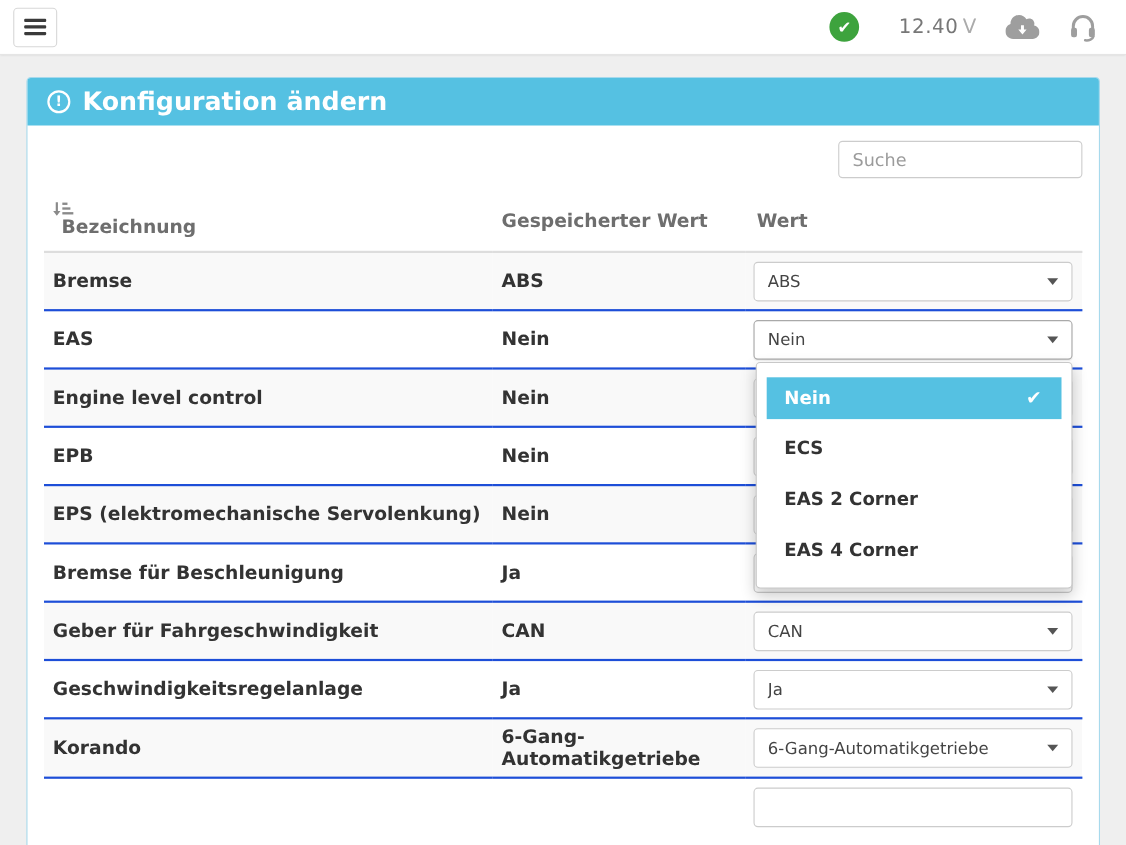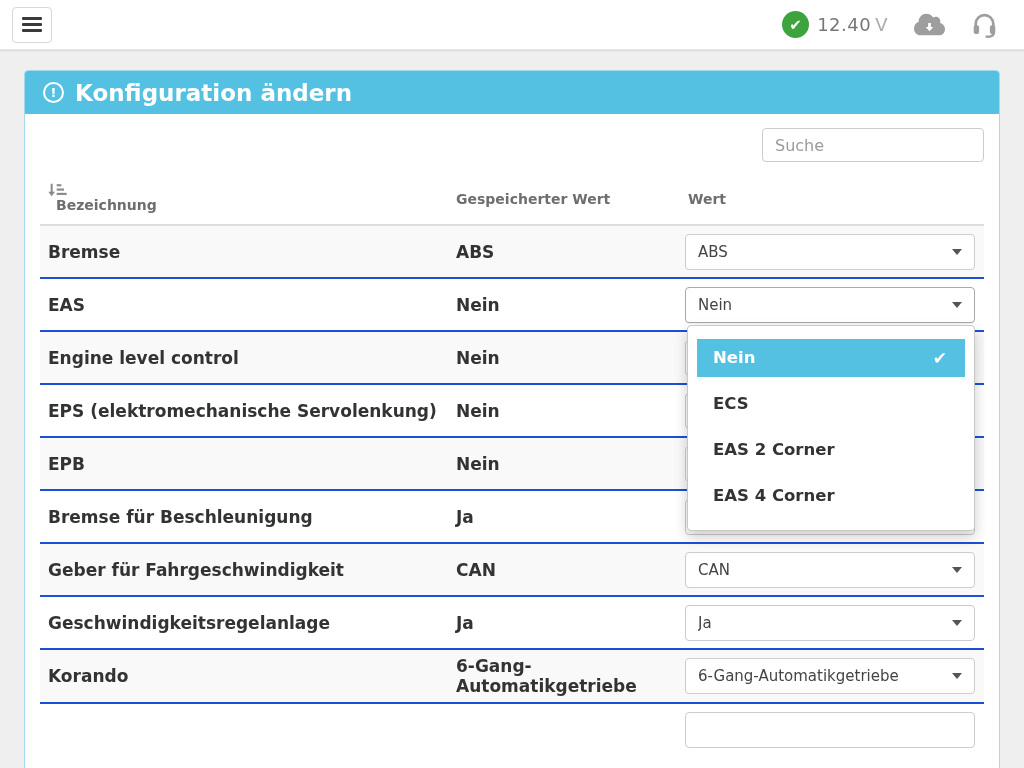--- a/index.html
+++ b/index.html
@@ -11,21 +11,21 @@
             box-shadow:0 1px 2px rgba(0,0,0,.10); border-bottom:1px solid #e5e5e5;
             display:flex; align-items:center; z-index:50; }
   .menu-btn { margin-left:12px; width:40px; height:36px; background:#fff; border:1px solid #d8d8d8;
               border-radius:4px; display:flex; flex-direction:column; justify-content:center;
               align-items:center; gap:3px; cursor:pointer; }
   .menu-btn i { display:block; width:20px; height:3px; background:#3a3a3a; border-radius:1px; }
   .topbar-right { margin-left:auto; display:flex; align-items:center; padding-right:26px; }
   .check-circle { width:27px; height:27px; border-radius:50%; background:#3da33d; color:#fff;
                   font-size:15px; font-weight:bold; display:flex; align-items:center;
                   justify-content:center; }
-  .voltage { margin-left:8px; font-size:18px; color:#777; letter-spacing:.5px; }
+  .voltage { margin-left:36px; font-size:18px; color:#777; letter-spacing:.5px; }
   .voltage .unit { color:#ababab; margin-left:4px; }
   .top-icon { margin-left:26px; display:flex; align-items:center; }
 
   
   .panel { position:absolute; top:70px; left:24px; width:976px; height:720px;
            background:#fff; border:1px solid #a7d9ec; border-radius:4px 4px 0 0; }
   .panel-header { height:43px; background:#55c1e2; border-radius:3px 3px 0 0;
                   display:flex; align-items:center; padding-left:18px; color:#fff; }
   .info-circle { width:21px; height:21px; border:2px solid #fff; border-radius:50%;
                  display:flex; align-items:center; justify-content:center;
@@ -34,21 +34,21 @@
 
   .panel-body { padding:14px 15px 0 15px; }
   .search-row { display:flex; justify-content:flex-end; }
   .search-input { width:222px; height:34px; border:1px solid #ccc; border-radius:4px;
                   padding:15px 12px; font-size:16px; color:#555; outline:none;
                   font-family:inherit; }
   .search-input::placeholder { color:#9b9b9b; }
 
   
   table.cfg { width:100%; border-collapse:collapse; margin-top:12px; table-layout:fixed; }
-  th { text-align:left; color:#6e6e6e; font-size:14px; font-weight:bold;
+  th { text-align:left; color:#6e6e6e; font-size:17px; font-weight:bold;
        padding:8px 8px 9px 8px; border-bottom:2px solid #ddd; }
   th.c1 { width:408px; } th.c2 { width:230px; } th.c3 { width:306px; padding-left:10px; }
   th .sort-ic { vertical-align:-2px; margin-right:8px; }
   td { border-top:2px solid #1d4ed8; font-size:17px; color:#333; font-weight:600;
        vertical-align:middle; padding:6px 8px; overflow-wrap:break-word; }
   tbody tr { height:53px; }
   tbody tr:first-child td { border-top:none; }
   tbody tr:nth-child(odd) { background:#f9f9f9; }
   td.c-wert { position:relative; padding:0 0 0 7px; }
 
@@ -171,31 +171,31 @@
             <td class="c-label">Engine level control</td>
             <td class="c-stored">Nein</td>
             <td class="c-wert">
               <div class="select">
                 <span class="select-text"></span>
                 <span class="caret"></span>
               </div>
             </td>
           </tr>
           <tr>
+            <td class="c-label">EPB</td>
+            <td class="c-stored">Nein</td>
+            <td class="c-wert">
+              <div class="select">
+                <span class="select-text"></span>
+                <span class="caret"></span>
+              </div>
+            </td>
+          </tr>
+          <tr>
             <td class="c-label">EPS (elektromechanische Servolenkung)</td>
-            <td class="c-stored">Nein</td>
-            <td class="c-wert">
-              <div class="select">
-                <span class="select-text"></span>
-                <span class="caret"></span>
-              </div>
-            </td>
-          </tr>
-          <tr>
-            <td class="c-label">EPB</td>
             <td class="c-stored">Nein</td>
             <td class="c-wert">
               <div class="select">
                 <span class="select-text"></span>
                 <span class="caret"></span>
               </div>
             </td>
           </tr>
           <tr>
             <td class="c-label">Bremse für Beschleunigung</td>

